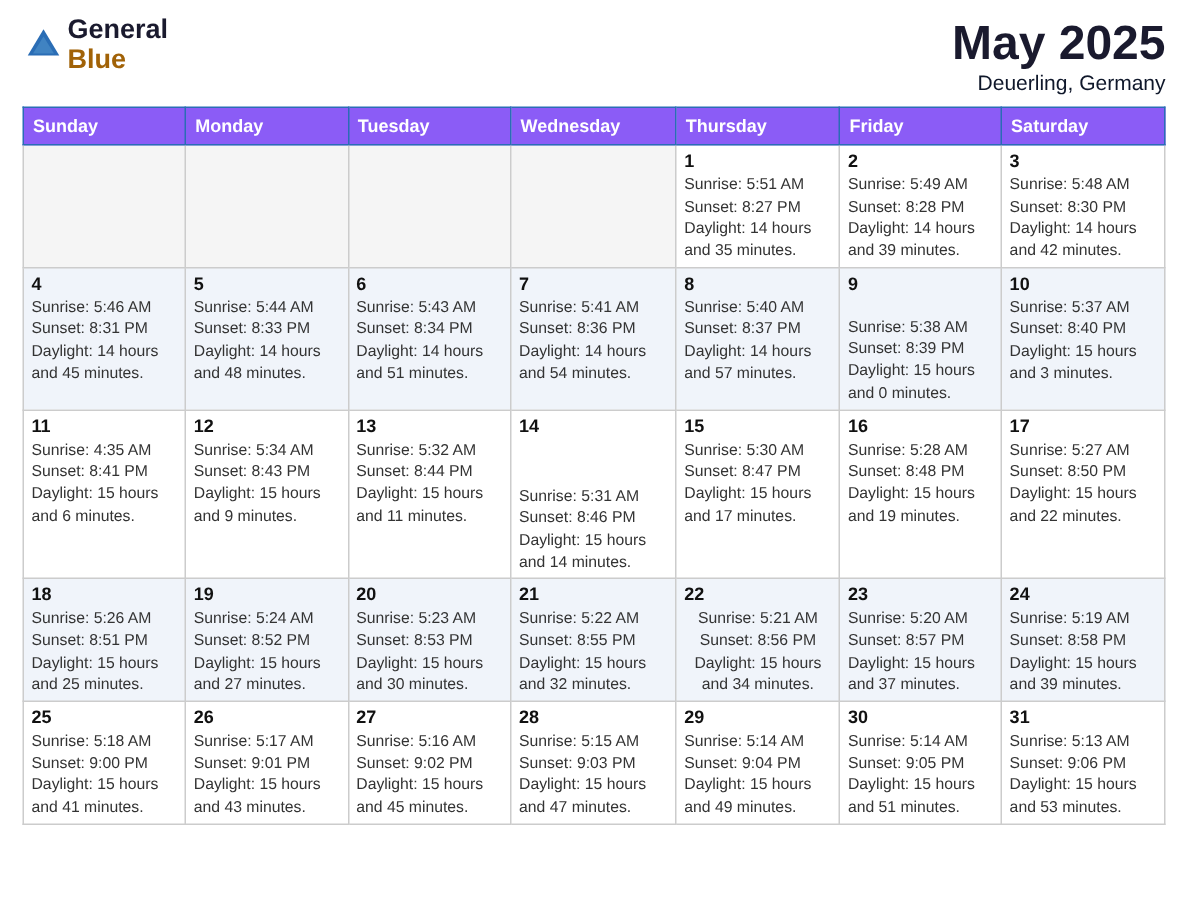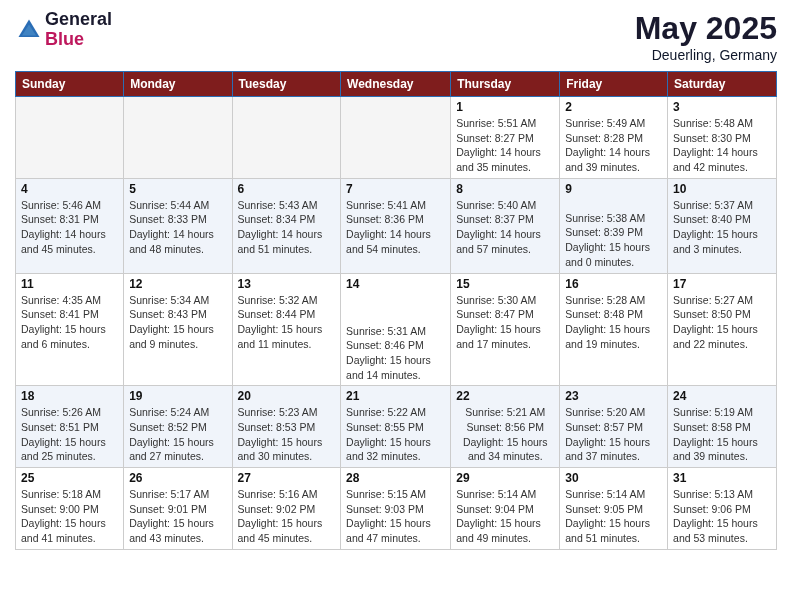--- a/index.html
+++ b/index.html
@@ -25,21 +25,21 @@
       display: flex;
       align-items: center;
     }
     .logo-text {
       font-size: 18px;
       font-weight: bold;
       color: #1a1a2e;
       line-height: 1.1;
     }
     .logo-text span {
-      color: #be185d;
+      color: #a16207;
     }
     .logo-icon {
       width: 28px;
       height: 28px;
       margin-right: 2px;
     }
     .title-block {
       text-align: right;
     }
     .month-year {
@@ -50,21 +50,21 @@
     .location {
       font-size: 14px;
       color: #0f172a;
     }
     .calendar {
       width: 100%;
       border-collapse: collapse;
       font-size: 11px;
     }
     .calendar th {
-      background: #7f1d1d;
+      background: #8b5cf6;
       color: #fff;
       text-align: left;
       padding: 5px 6px;
       font-size: 12px;
       font-weight: bold;
       border: 1px solid #2a6db5;
     }
     .calendar td {
       border: 1px solid #ccc;
       vertical-align: top;

